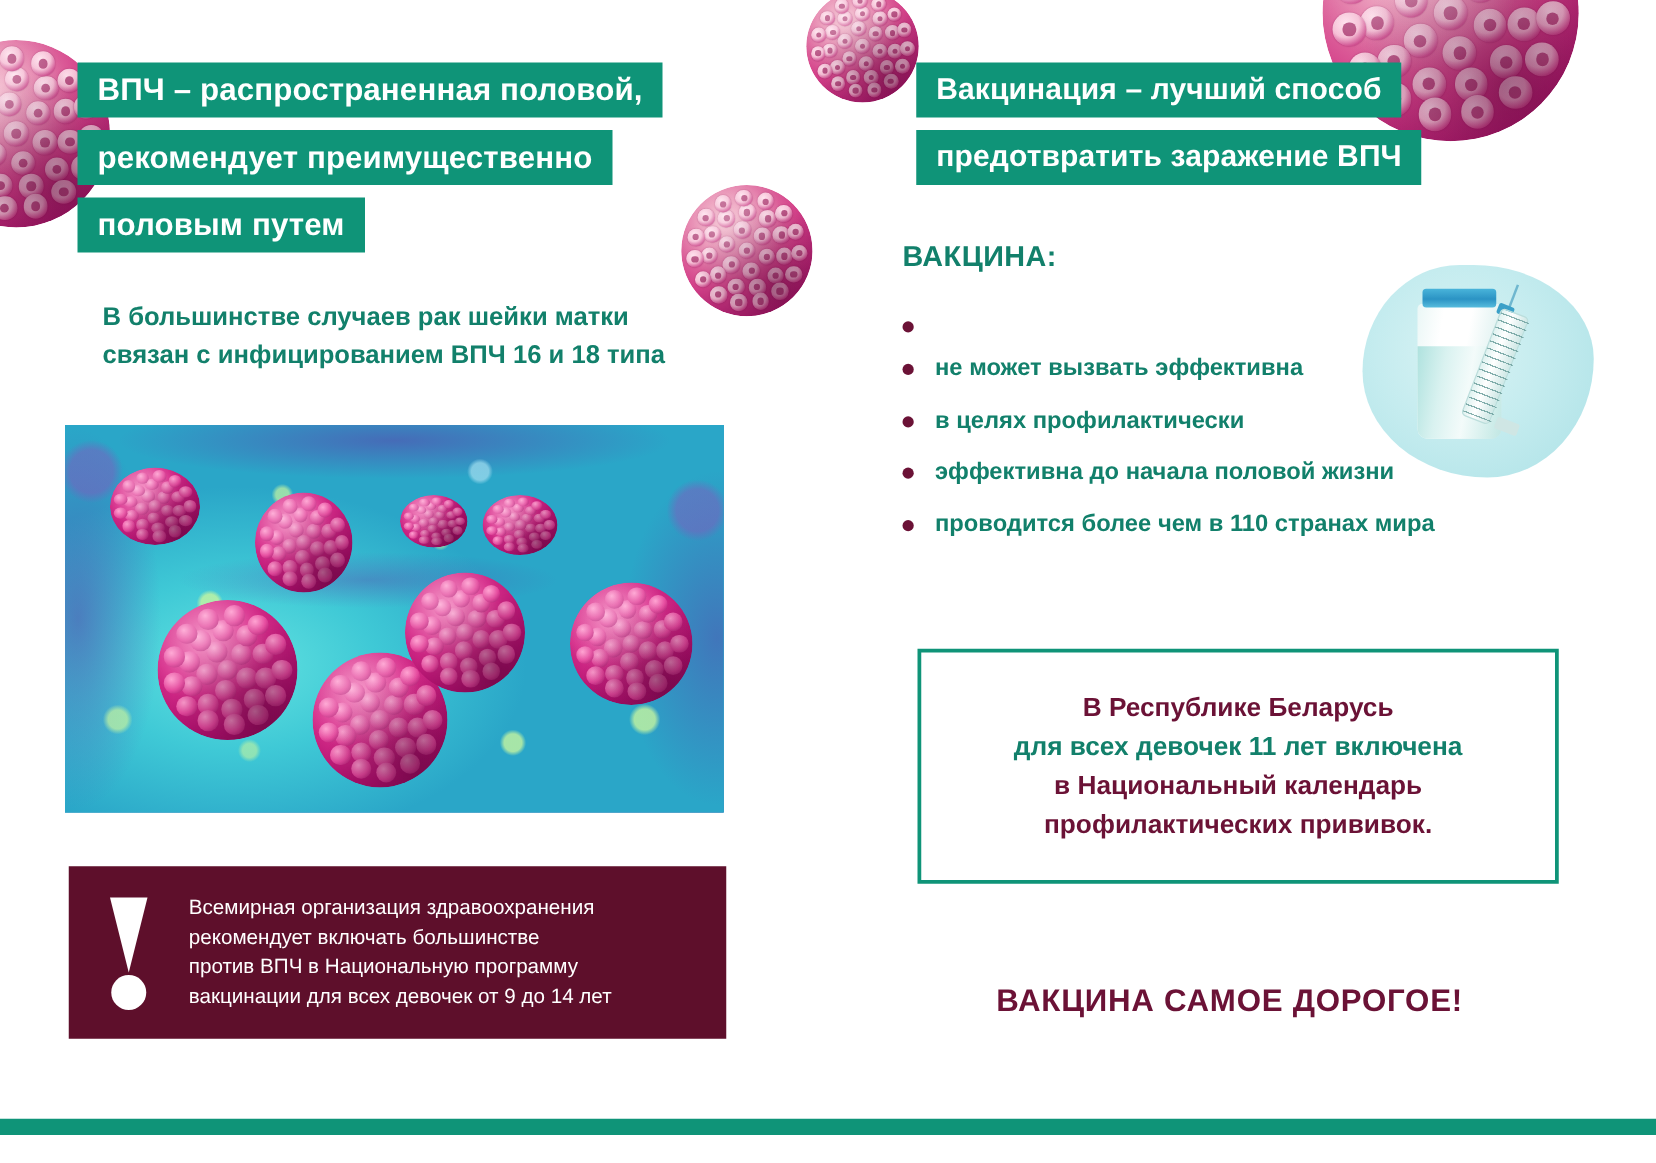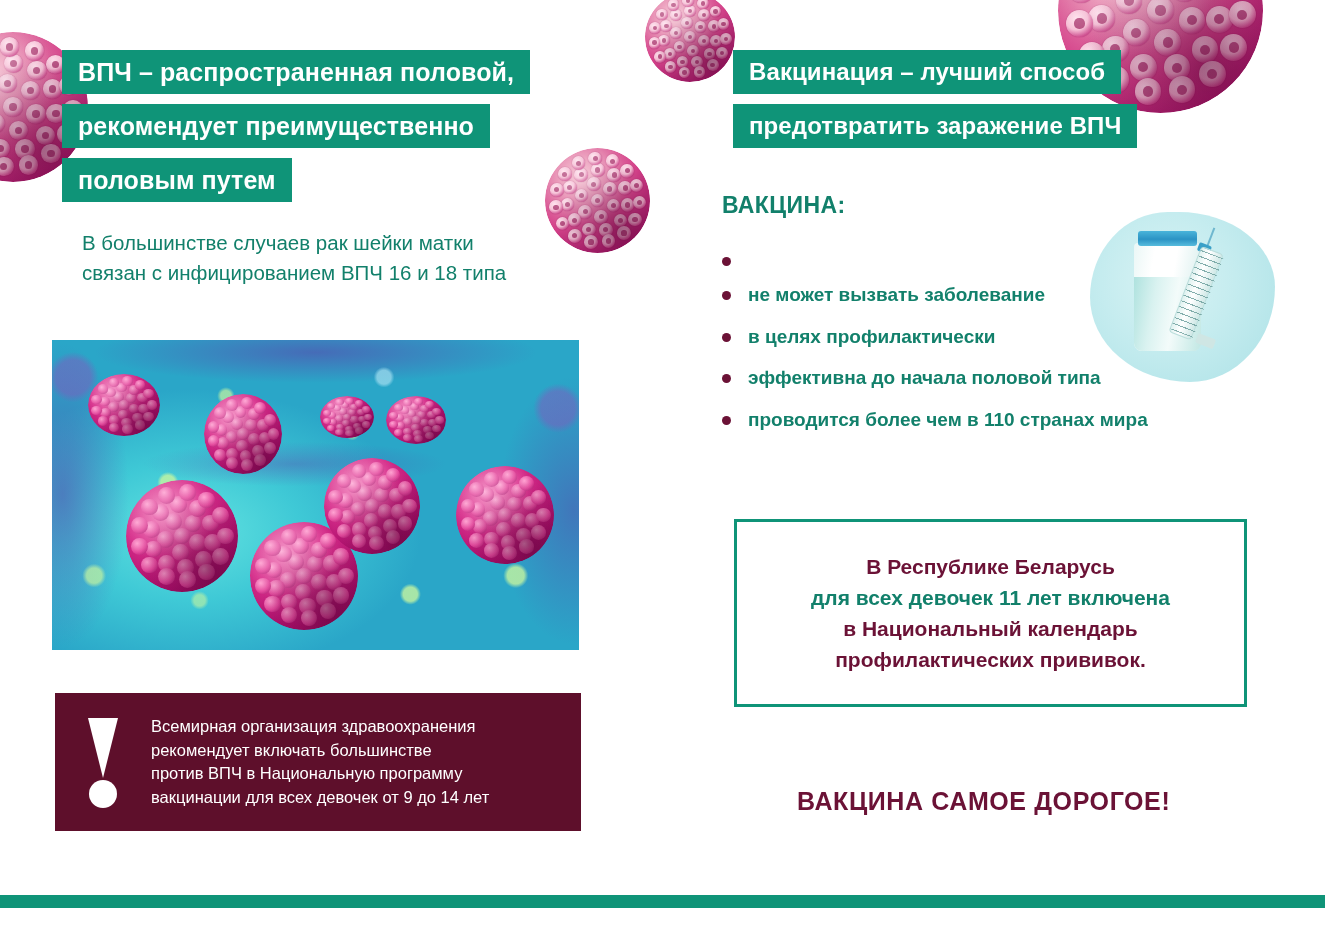--- a/index.html
+++ b/index.html
@@ -367,21 +367,21 @@
 <div class="band" style="left:62px; top:50px; height:44px;">
   <span>ВПЧ – распространенная половой,</span>
 </div>
 <div class="band" style="left:62px; top:104px; height:44px;">
   <span>рекомендует преимущественно</span>
 </div>
 <div class="band" style="left:62px; top:158px; height:44px;">
   <span>половым путем</span>
 </div>
 
-<div class="subtext" style="left:82px; top:228px;">
+<div class="subtext" style="left:82px; top:239px;font-weight:bold;">
   <div>В большинстве случаев рак шейки матки</div>
   <div>связан с инфицированием ВПЧ 16 и 18 типа</div>
 </div>
 
 <div class="micro" style="left:52px; top:340px; width:527px; height:310px;">
   <div class="bg"></div>
   <div class="vein"></div>
   <div class="speck"></div>
 
   <div class="vir2" style="left:36px;top:34px;width:72px;height:62px;">
@@ -688,33 +688,33 @@
 
 <div class="vac-h" style="left:722px; top:192px;">ВАКЦИНА:</div>
 
 <div class="blist" style="left:722px; top:248px; width:490px;">
   <div class="brow">
     <div class="bdot"></div>
   </div>
   <div class="brow">
     <div class="bdot"></div>
     <div class="btext">
-      <div>не может вызвать заболевание</div>
+      <div>не может вызвать эффективна</div>
     </div>
   </div>
   <div class="brow">
     <div class="bdot"></div>
     <div class="btext">
       <div>в целях профилактически</div>
     </div>
   </div>
   <div class="brow">
     <div class="bdot"></div>
     <div class="btext">
-      <div>эффективна до начала половой типа</div>
+      <div>эффективна до начала половой жизни</div>
     </div>
   </div>
   <div class="brow">
     <div class="bdot"></div>
     <div class="btext">
       <div>проводится более чем в 110 странах мира</div>
     </div>
   </div>
 </div>
 

